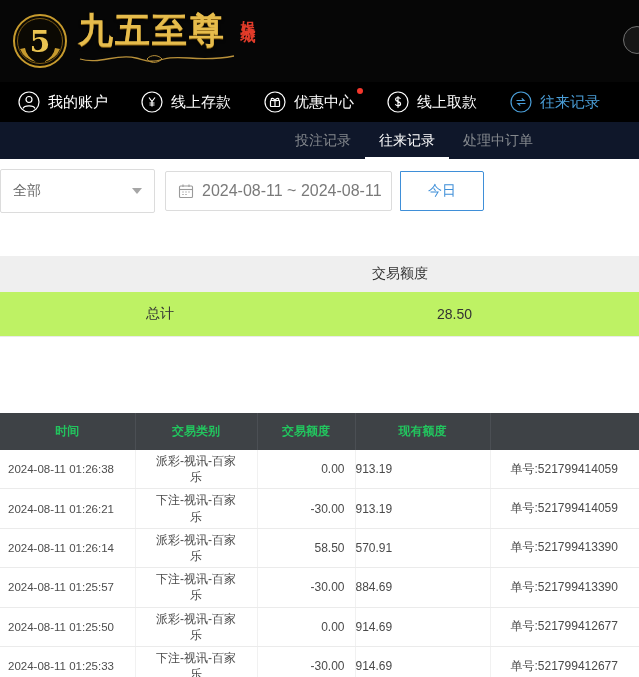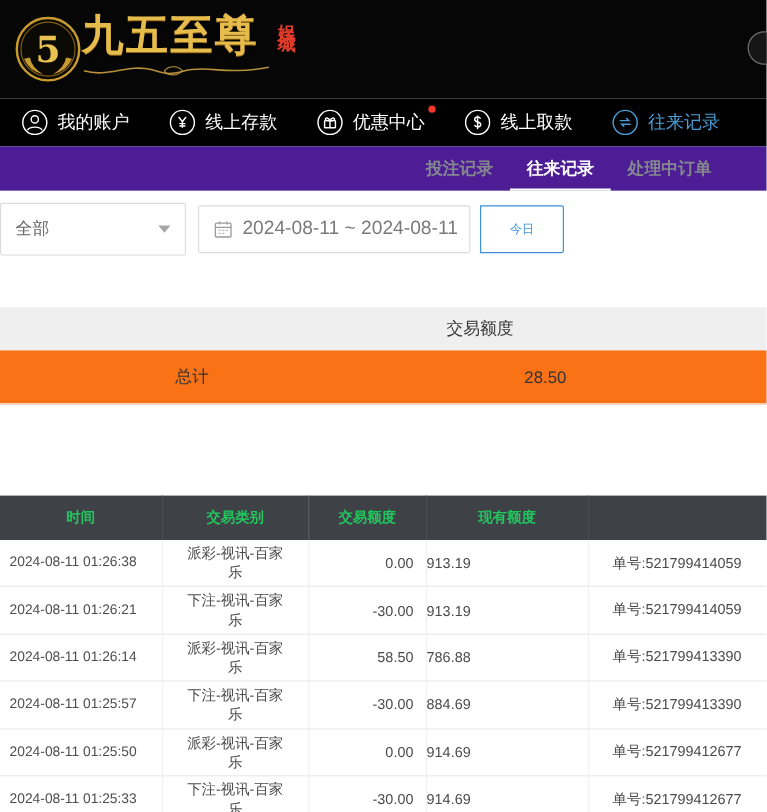--- a/index.html
+++ b/index.html
@@ -3,61 +3,61 @@
 <meta charset="utf-8">
 <style>
   *{margin:0;padding:0;box-sizing:border-box;}
   html,body{width:639px;height:677px;}
   body{font-family:"Liberation Sans","DejaVu Sans",sans-serif;background:#fff;overflow:hidden;}
   .page{width:639px;height:677px;overflow:hidden;position:relative;background:#fff;}
 
   
   .topbar{height:82px;background:#060606;display:flex;align-items:center;padding-left:12px;position:relative;overflow:hidden;}
   .emblem{width:56px;height:56px;flex:0 0 auto;}
-  .brand-wrap{display:flex;flex-direction:column;}
+  .brand-wrap{margin-left:10px;display:flex;flex-direction:column;}
   .brand{font-family:"DejaVu Serif","Liberation Serif",serif;font-size:35px;font-weight:bold;color:#e6bc4c;
          text-shadow:0 1px 0 #8a6313,0 2px 3px rgba(0,0,0,.6);letter-spacing:2px;line-height:1;}
   .flourish{margin-top:3px;}
   .brand-badge{writing-mode:vertical-rl;text-orientation:upright;font-size:15px;font-weight:bold;color:#e23c2a;
          letter-spacing:4px;line-height:1;margin-left:5px;align-self:flex-start;margin-top:8px;}
   .service-btn{position:absolute;right:-12px;top:26px;width:28px;height:28px;border:1px solid #6f6f6f;
          border-radius:50%;background:#161616;cursor:pointer;}
 
   
   .nav{height:40px;background:#000;display:flex;align-items:center;padding-left:18px;gap:33px;}
   .nav-item{display:flex;align-items:center;gap:8px;color:#fff;font-size:15px;cursor:pointer;position:relative;white-space:nowrap;}
   .nav-item.active{color:#4a9ed8;}
   .nicon{width:22px;height:22px;display:block;}
   .nicon svg{display:block;}
   .nav-dot{position:absolute;top:-3px;right:-9px;width:6px;height:6px;border-radius:50%;background:#f5372c;}
 
   
-  .subnav{height:37px;background:#4c1d95;display:flex;justify-content:flex-end;padding-right:32px;font-weight:bold;}
+  .subnav{height:37px;background:#0f172a;display:flex;justify-content:flex-end;padding-right:92px;}
   .tab{height:37px;display:flex;align-items:center;color:#85898e;font-size:14px;cursor:pointer;}
   .tab .t{padding:0 14px;height:37px;display:flex;align-items:center;}
   .tab.active .t{color:#fff;box-shadow:inset 0 -2px 0 #fff;}
 
   
   .filterbar{background:#fff;padding:10px 0 16px 0;display:flex;align-items:center;}
   .select{width:155px;height:44px;border:1px solid #dcdcdc;border-radius:2px;display:flex;align-items:center;
           justify-content:space-between;padding:0 12px;color:#666;font-size:14px;cursor:pointer;background:#fff;}
   .caret{width:0;height:0;border-left:5px solid transparent;border-right:5px solid transparent;border-top:6px solid #a6a6a6;}
   .datebox{margin-left:10px;width:227px;height:40px;border:1px solid #dcdcdc;border-radius:2px;display:flex;
           align-items:center;gap:8px;padding:0 12px;color:#7a7a7a;font-size:16px;cursor:pointer;background:#fff;white-space:nowrap;}
   .btn-group{display:flex;margin-left:8px;}
-  .rbtn{width:70px;height:40px;background:#fff;border:1px solid #dcdcdc;color:#9aa0a6;font-size:10px;cursor:pointer;font-family:inherit;}
+  .rbtn{width:84px;height:40px;background:#fff;border:1px solid #dcdcdc;color:#9aa0a6;font-size:14px;cursor:pointer;font-family:inherit;}
   .rbtn + .rbtn{margin-left:-1px;}
   .rbtn.active{border-color:#3f8fd8;color:#3f8fd8;position:relative;z-index:1;}
   .rbtn:first-child{border-radius:2px 0 0 2px;}
   .rbtn:last-child{border-radius:0 2px 2px 0;}
 
   
   .summary{margin-top:27px;}
   .sum-head{height:36px;background:#efefef;display:flex;align-items:center;font-size:14px;color:#333;}
-  .sum-row{height:45px;background:#f97316;display:flex;align-items:center;font-size:14px;color:#333;border-bottom:1px solid #eaeaea;}
+  .sum-row{height:45px;background:#bef264;display:flex;align-items:center;font-size:14px;color:#333;border-bottom:1px solid #eaeaea;}
   .sc1{width:320px;text-align:center;}
   .sc2{width:160px;text-align:center;}
   .sum-row .sc2{text-align:right;padding-right:8px;}
 
   
   .records{margin-top:76px;}
   table{width:639px;border-collapse:collapse;table-layout:fixed;}
   thead th{height:37px;background:#3e4246;color:#22c55e;font-size:12px;font-weight:bold;border-right:1px solid #4b4f54;}
   thead th:last-child{border-right:none;}
   tbody td{height:38px;border-bottom:1px solid #ebebeb;border-right:1px solid #f1f1f1;font-size:12px;color:#4a4a4a;background:#fff;}
@@ -230,21 +230,21 @@
           <td class="c-time">2024-08-11 01:26:21</td>
           <td class="c-type">下注-视讯-百家乐</td>
           <td class="c-amount">-30.00</td>
           <td class="c-balance">913.19</td>
           <td class="c-note">单号:521799414059</td>
         </tr>
         <tr>
           <td class="c-time">2024-08-11 01:26:14</td>
           <td class="c-type">派彩-视讯-百家乐</td>
           <td class="c-amount">58.50</td>
-          <td class="c-balance">786.88</td>
+          <td class="c-balance">570.91</td>
           <td class="c-note">单号:521799413390</td>
         </tr>
         <tr>
           <td class="c-time">2024-08-11 01:25:57</td>
           <td class="c-type">下注-视讯-百家乐</td>
           <td class="c-amount">-30.00</td>
           <td class="c-balance">884.69</td>
           <td class="c-note">单号:521799413390</td>
         </tr>
         <tr>

